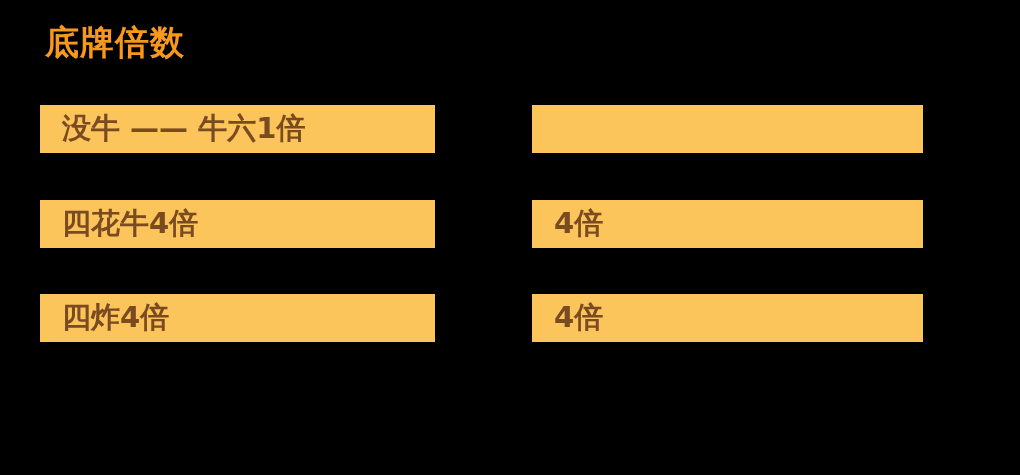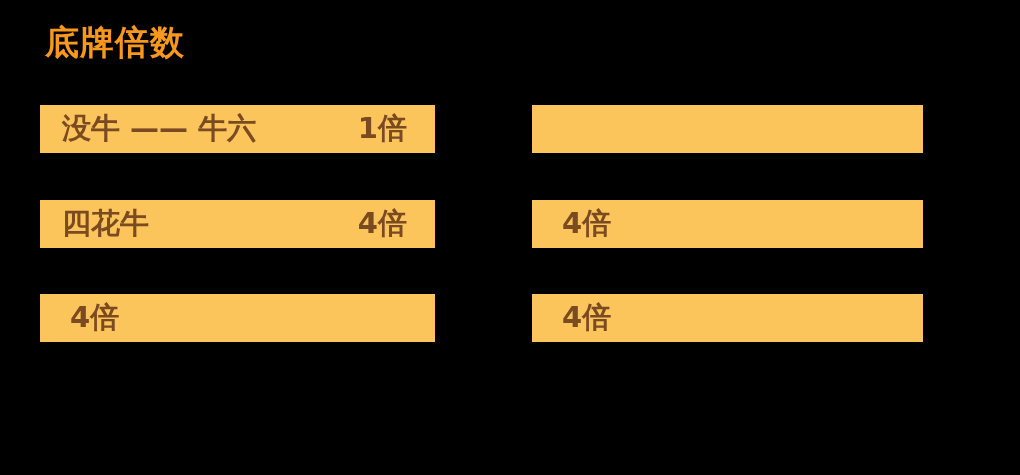--- a/index.html
+++ b/index.html
@@ -33,30 +33,29 @@
     display: grid;
     grid-template-columns: 395px 391px;
     column-gap: 97px;
     row-gap: 46.5px;
   }
   .multiplier-bar {
     height: 48px;
     background: #FBC55C;
     display: flex;
     align-items: center;
-    justify-content: space-between;
     padding: 0 28px 0 22px;
     box-sizing: border-box;
     color: #7A4A21;
     font-size: 29px;
     font-weight: bold;
     white-space: nowrap;
   }
   .bar-label { flex: 0 0 auto; }
-  .bar-multiplier { flex: 0 0 auto; margin-left: 8px; }
+  .bar-multiplier { flex: 0 0 auto; }
 </style>
 </head>
 <body>
 
 <div class="stage">
 
   <h1 class="panel-title">底牌倍数</h1>
 
   <div class="multiplier-grid">
 
@@ -72,20 +71,21 @@
     <div class="multiplier-bar">
       <span class="bar-label">四花牛</span>
       <span class="bar-multiplier">4倍</span>
     </div>
 
     <div class="multiplier-bar">
       <span class="bar-multiplier">4倍</span>
     </div>
 
     <div class="multiplier-bar">
+      <span class="bar-label">四炸</span>
       <span class="bar-multiplier">4倍</span>
     </div>
 
     <div class="multiplier-bar">
       <span class="bar-multiplier">4倍</span>
     </div>
 
   </div>
 </div>
 

